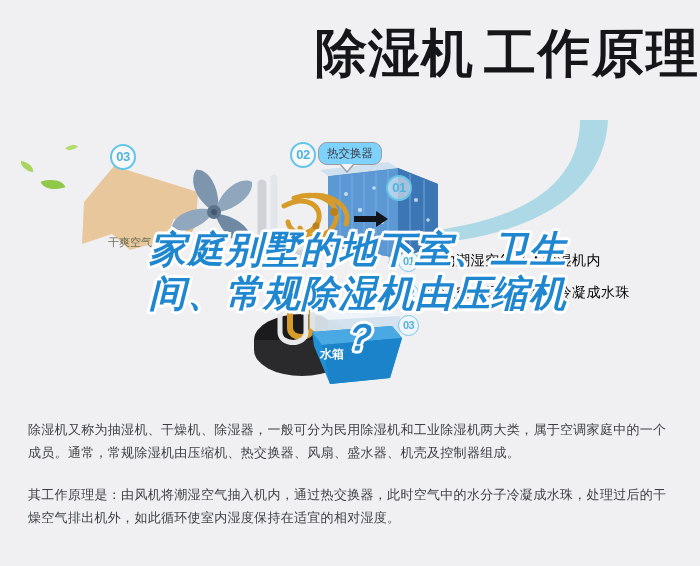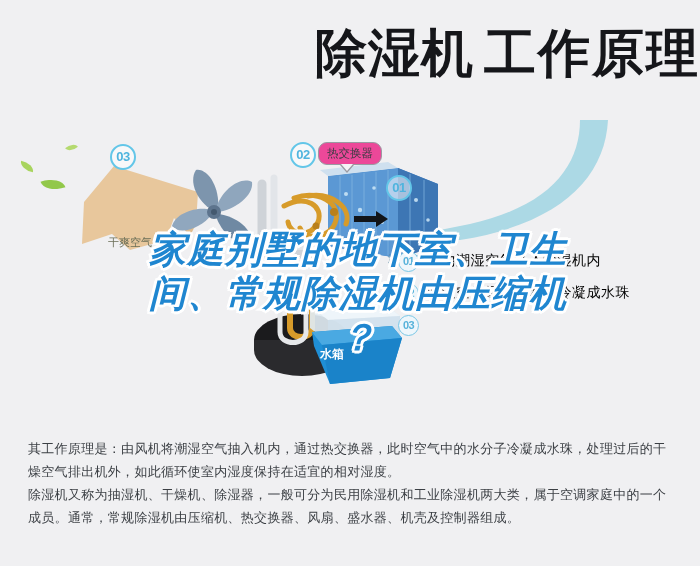--- a/index.html
+++ b/index.html
@@ -46,21 +46,21 @@
 
   
   .fan { position: absolute; left: 162px; top: 42px; width: 108px; height: 100px; }
 
   
   .machine { position: absolute; left: 248px; top: 30px; width: 200px; height: 145px; }
 
   
   .callout {
     position: absolute; left: 318px; top: 22px;
-    background: #ec4899; border: 1.5px solid #9a9aa2; border-radius: 9px;
+    background: #7dd3fc; border: 1.5px solid #9a9aa2; border-radius: 9px;
     padding: 3px 8px; font-size: 11.5px; color: #3c3c44; white-space: nowrap; text-align: right;
   }
   .callout:after {
     content: ""; position: absolute; left: 22px; bottom: -7px;
     width: 0; height: 0; border-left: 6px solid transparent;
     border-right: 6px solid transparent; border-top: 7px solid #f4f4f6;
   }
   .callout:before {
     content: ""; position: absolute; left: 21px; bottom: -9px;
     width: 0; height: 0; border-left: 7px solid transparent;
@@ -260,17 +260,17 @@
     </div>
   </div>
 
   <div class="overlay">
     <div class="ol-line">家庭别墅的地下室、卫生</div>
     <div class="ol-line">间、常规除湿机由压缩机</div>
     <div class="ol-line">？</div>
   </div>
 
   <div class="body-text">
+    <p class="para p1">除湿机又称为抽湿机、干燥机、除湿器，一般可分为民用除湿机和工业除湿机两大类，属于空调家庭中的一个成员。通常，常规除湿机由压缩机、热交换器、风扇、盛水器、机壳及控制器组成。</p>
     <p class="para p2">其工作原理是：由风机将潮湿空气抽入机内，通过热交换器，此时空气中的水分子冷凝成水珠，处理过后的干燥空气排出机外，如此循环使室内湿度保持在适宜的相对湿度。</p>
-    <p class="para p1">除湿机又称为抽湿机、干燥机、除湿器，一般可分为民用除湿机和工业除湿机两大类，属于空调家庭中的一个成员。通常，常规除湿机由压缩机、热交换器、风扇、盛水器、机壳及控制器组成。</p>
   </div>
 
 </div>
 
 </body></html>

